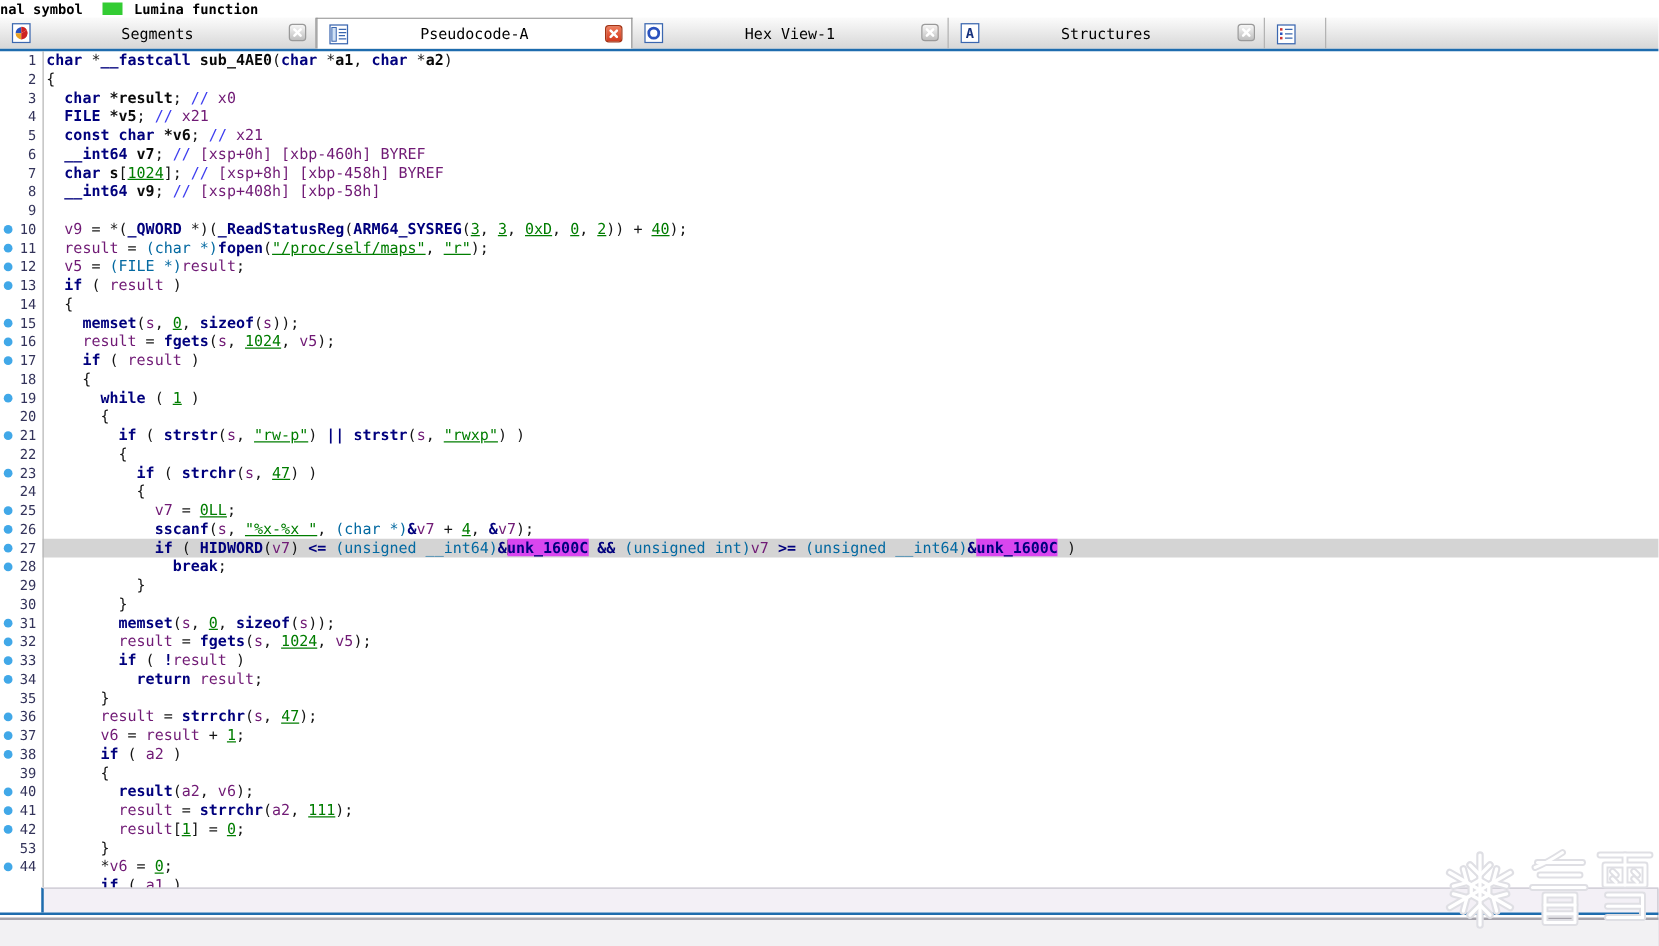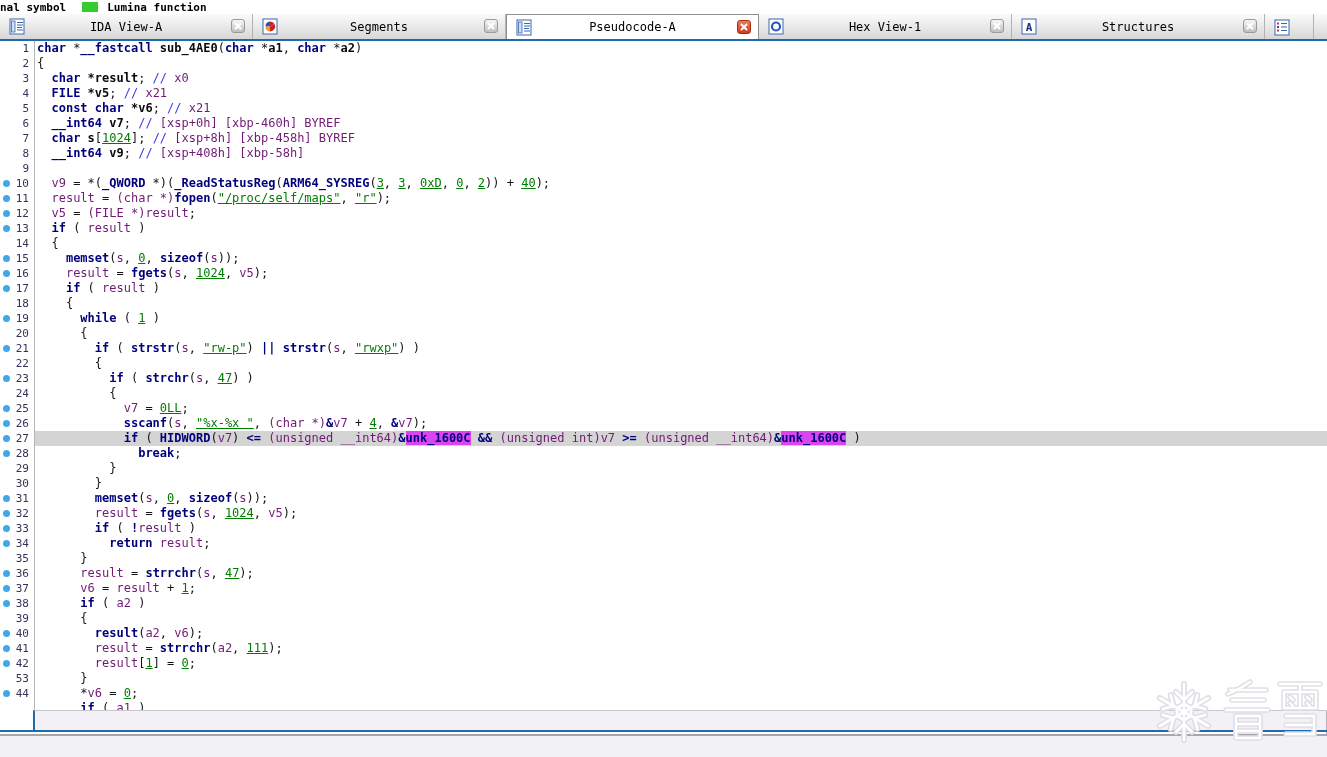--- a/index.html
+++ b/index.html
@@ -29,21 +29,21 @@
   .dot{width:7px;height:7px;border-radius:50%;background:#41a8e8;margin-left:3px;}
   .num{margin-left:auto;padding-right:5px;color:#33335a;font-size:11px;}
   .src{flex:1;padding-left:3px;}
   .row.cur .src{background:#d4d4d4;}
   .gutline{position:absolute;left:34px;top:41px;height:669px;width:1px;background:#b6b6b6;}
   .tk-k{color:#00007d;font-weight:bold;}
   .tk-b{color:#0a0a0a;font-weight:bold;}
   .tk-p{color:#141414;}
   .tk-v{color:#701a75;}
   .tk-g{color:#007d00;text-decoration:underline;}
-  .tk-c{color:#701a75;}
+  .tk-c{color:#0369a1;}
   .tk-d{color:#3b3bef;}
   .tk-y{color:#00007d;font-weight:bold;background:#d946ef;}
   .caret{display:inline-block;width:2px;height:12px;background:#000;vertical-align:-2px;margin-right:-2px;}
   
   .statusbar{position:absolute;left:33px;right:0;top:710px;height:20px;background:#f3f0f6;
     border-left:2px solid #1e6cae;border-top:1px solid #c9c6cf;display:flex;align-items:stretch;
     font:11px "DejaVu Sans Mono",monospace;color:#000;box-sizing:border-box;flex-direction:column;}
   .scell{display:flex;align-items:center;padding:0 5px;border-right:1px solid #b5b2bc;box-sizing:border-box;}
   .scell:nth-child(1){flex:0 0 63px;}
   .scell:nth-child(2){flex:0 0 142px;}
@@ -59,41 +59,20 @@
 
 <div id="app">
 
   <div class="topstrip">
     <span>nal symbol</span>
     <span class="swatch"></span>
     <span>Lumina function</span>
   </div>
 
   <div class="tabbar" id="tabbar">
-      <div class="tab">
-        <span class="tabicon"><svg width="17" height="17">
-            <rect x="1" y="1" width="14" height="15" fill="#fff" stroke="#3b67b0"></rect>
-            <rect x="2.5" y="3" width="3.5" height="11" fill="#cfe0f4" stroke="#3b67b0" stroke-width="0.8"></rect>
-            <g stroke="#3b67b0">
-              <line x1="8" y1="4.5" x2="14" y2="4.5"></line>
-              <line x1="8" y1="7" x2="14" y2="7"></line>
-              <line x1="8" y1="9.5" x2="13" y2="9.5"></line>
-              <line x1="8" y1="12" x2="14" y2="12"></line>
-            </g>
-          </svg></span>
-        <span>IDA View-A</span>
-        <span class="closebtn">
-          <svg width="8" height="8">
-            <g stroke="#fff" stroke-width="2" stroke-linecap="round">
-              <line x1="1.5" y1="1.5" x2="6.5" y2="6.5"></line>
-              <line x1="6.5" y1="1.5" x2="1.5" y2="6.5"></line>
-            </g>
-          </svg>
-        </span>
-      </div>
       <div class="tab">
         <span class="tabicon"><svg width="17" height="17">
             <rect x="1" y="1" width="14" height="15" fill="#fff" stroke="#3b67b0"></rect>
             <path d="M8,8.5 V3.5 A5,5 0 0 0 3.5,8.5 Z" fill="#2a52be"></path>
             <path d="M8,8.5 L12.5,6 A5,5 0 0 0 8,3.5 Z" fill="#cc2222"></path>
             <path d="M8,8.5 L3.5,8.5 A5,5 0 0 0 8,13.5 Z" fill="#e8a020"></path>
             <path d="M8,8.5 L8,13.5 A5,5 0 0 0 12.5,6 Z" fill="#cc2222"></path>
           </svg></span>
         <span>Segments</span>
         <span class="closebtn">

